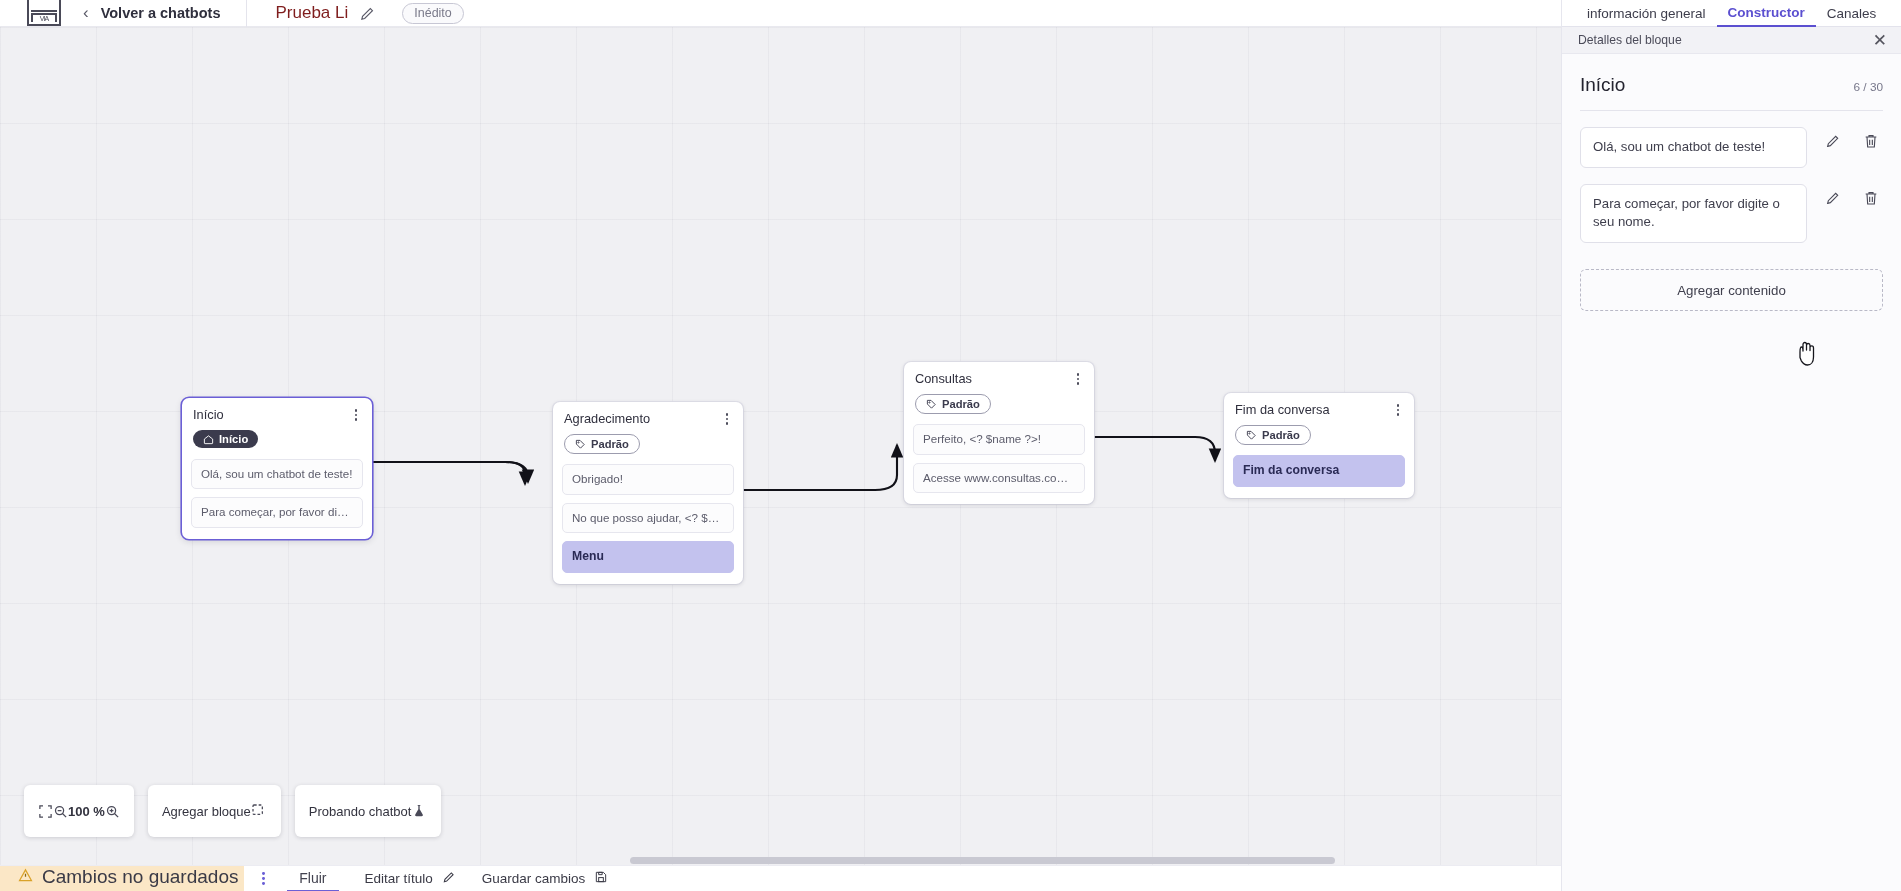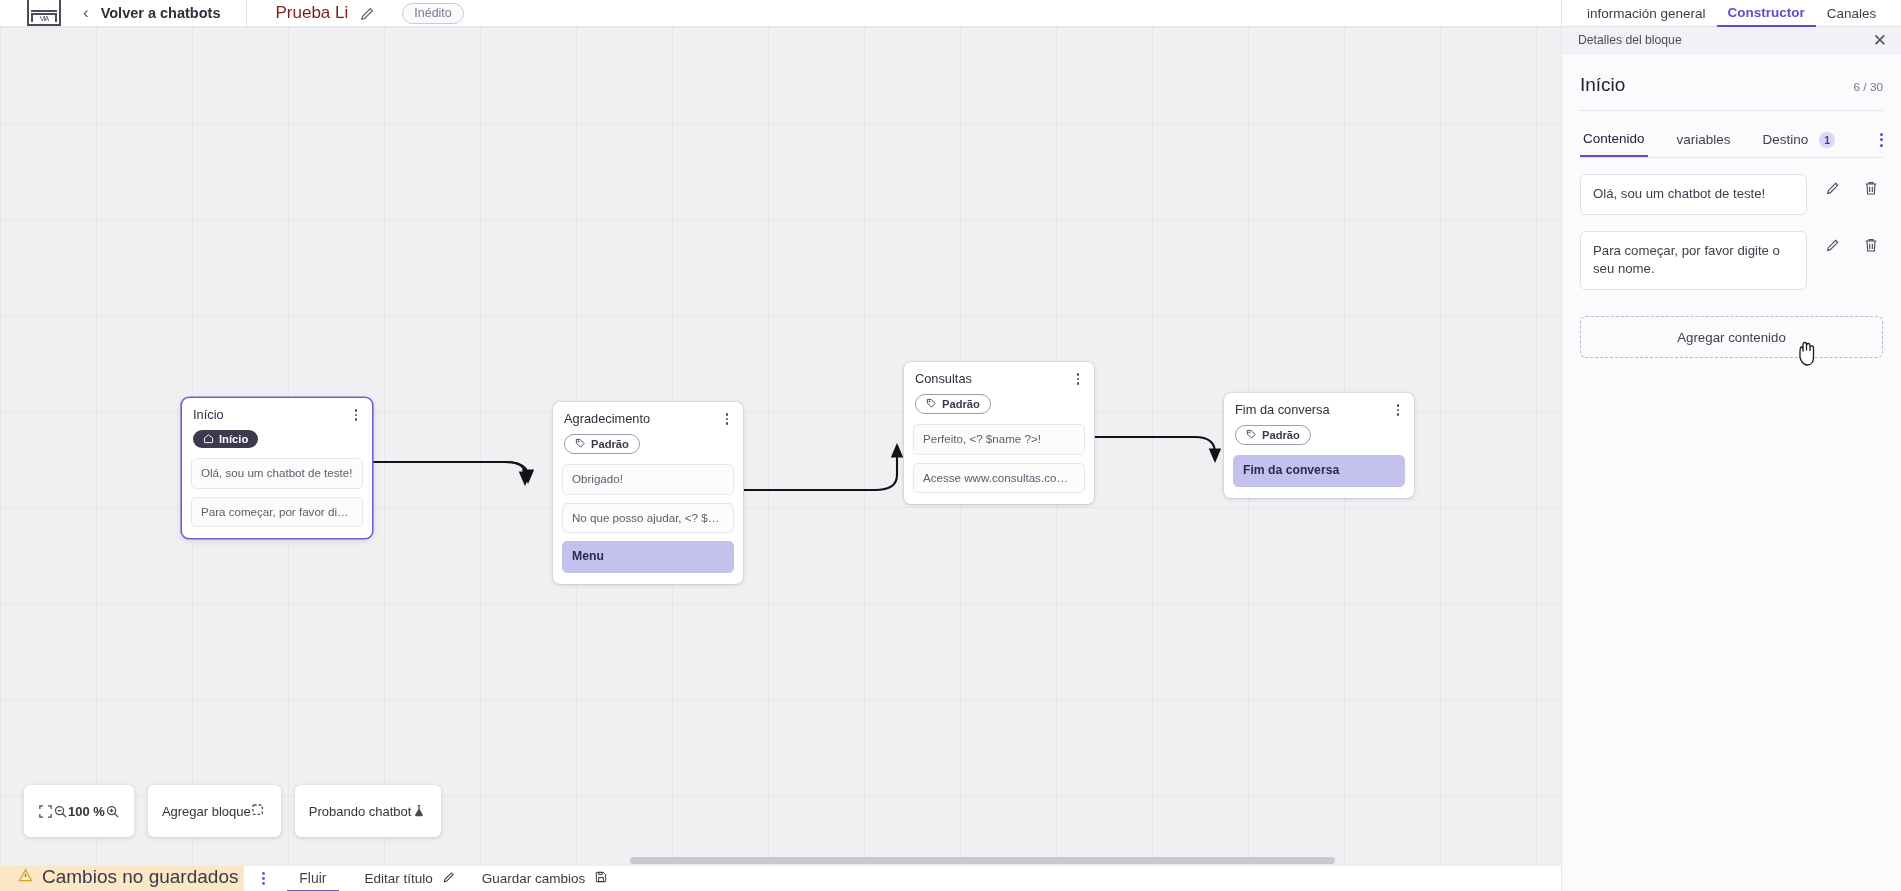--- a/index.html
+++ b/index.html
@@ -64,21 +64,21 @@
     background: #ffffff; border-radius: 7px;
     box-shadow: 0 1px 4px rgba(30,30,50,.16), 0 0 0 1px rgba(225,225,235,.9);
     padding: 9px 9px 11px;
   }
   .node.selected { box-shadow: 0 0 0 1.6px #6b5fd6, 0 2px 7px rgba(30,30,50,.17); }
   .node-head { display: flex; align-items: flex-start; justify-content: space-between; }
   .node-title { font-size: 12.8px; font-weight: 400; color: #2f2f3d; line-height: 1.2; padding-left: 2px; }
   .kebab { width: 14px; display: flex; flex-direction: column; align-items: center; gap: 2px; cursor: pointer; padding-top: 2px;}
   .kebab i { width: 2.6px; height: 2.6px; border-radius: 50%; background: #4b4b5a; display: block; }
   .pill {
-    display: inline-flex; align-items: flex-start; gap: 5px; margin-top: 8px; margin-left: 2px;
+    display: inline-flex; align-items: flex-end; gap: 5px; margin-top: 8px; margin-left: 2px;
     border-radius: 11px; padding: 2.5px 10px 3.5px; font-size: 11.2px; font-weight: 700;
   }
   .pill.dark { background: #3b3b4d; color: #ffffff; }
   .pill.outline { background: #ffffff; color: #3b3b4d; border: 1px solid #9c9cae; font-weight: 700; }
   .msg {
     margin-top: 8px; background: #fcfcfd; border: 1px solid #e6e6ee; border-radius: 5px;
     font-size: 11.6px; color: #5c5c6b; padding: 7px 9px; line-height: 1.25;
     white-space: nowrap; overflow: hidden; text-overflow: ellipsis;
   }
   .msg.first { margin-top: 10px; }
@@ -383,33 +383,20 @@
     </div>
 
     <div class="rbody">
       <div class="rtitle-row">
         <span class="rtitle">Início</span>
         <span class="rcount">6 / 30</span>
       </div>
       <div class="rdivider"></div>
 
 
-      <div class="ctabs">
-        <span class="ctab active">Contenido</span>
-        <span class="ctab">variables</span>
-        <span class="ctab">
-          <span>Destino</span>
-          <span class="cbadge">1</span>
-        </span>
-        <span class="ctabs-kebab">
-            <i></i>
-            <i></i>
-            <i></i>
-          </span>
-      </div>
 
       <div class="content-row">
         <div class="content-box">Olá, sou um chatbot de teste!</div>
         <div class="row-actions">
           <span class="act">
             <svg width="16" height="16" viewBox="0 0 24 24" fill="none" stroke="currentColor" stroke-width="1.7">
                 <path d="M4 20l4-1 11-11-3-3L5 16l-1 4z"></path>
               </svg>
           </span>
           <span class="act">

